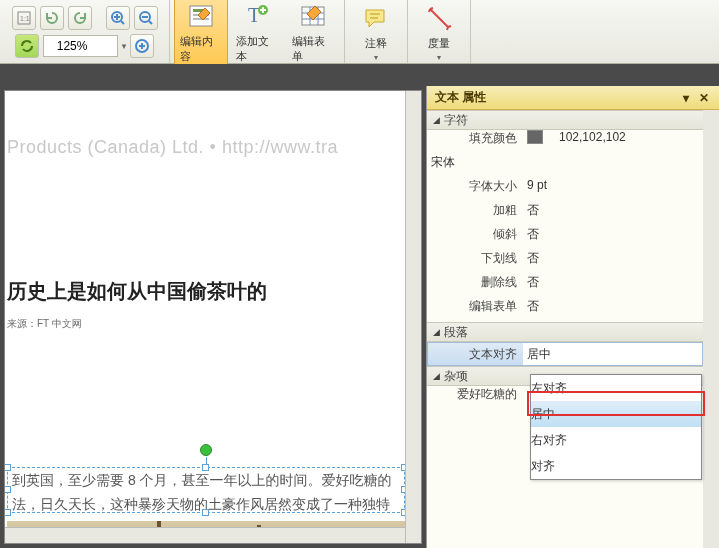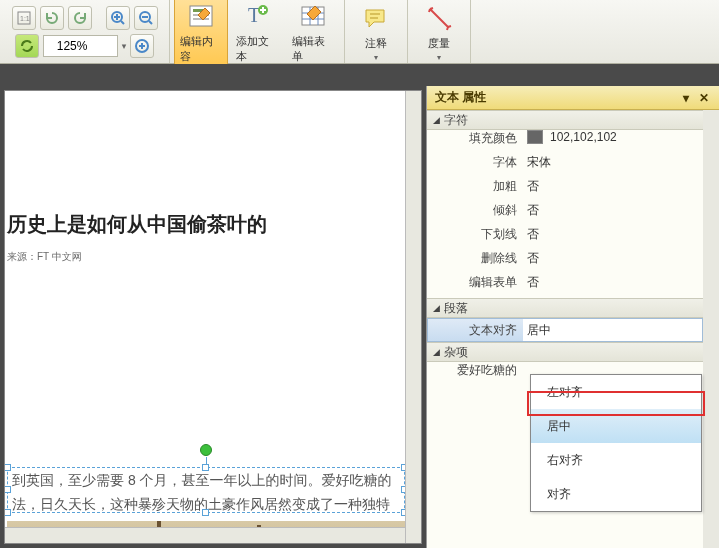--- a/index.html
+++ b/index.html
@@ -43,28 +43,28 @@
 
 .props { flex: 1; background: #fdfdf6; border-left: 1px solid #999; display:flex; flex-direction:column; position: relative; }
 .props-header { height: 24px; background: linear-gradient(#f6edb8,#f0db7a); border-bottom:1px solid #c9b050; display:flex; align-items:center; padding:0 8px; font-size:12px; color:#4a3b00; font-weight: bold; justify-content:space-between; }
 .props-header .controls { display:flex; gap:4px; }
 .props-header .ctrl { width:14px; height:14px; cursor:pointer; display:flex; align-items:center; justify-content:center; }
 .section-head { height: 20px; background: linear-gradient(#f0f0e8,#e4e4d8); border-top:1px solid #cacaba; border-bottom:1px solid #cacaba; display:flex; align-items:center; padding:0 6px; font-size:12px; color:#444; cursor:pointer; }
 .section-head .tri { margin-right:4px; font-size:9px; }
 .prop-rows { background:#fdfdf6; }
 .prop-row { display:flex; height:24px; align-items:flex-start; }
 .prop-label { width: 96px; text-align:right; padding-right:6px; color:#444; font-size:12px; }
-.prop-val { flex:1; padding-left:4px; color:#333; font-size:12px; display:flex; align-items:center; gap:7px; }
+.prop-val { flex:1; padding-left:4px; color:#333; font-size:12px; display:flex; align-items:center; gap:16px; }
 .color-swatch { width:16px; height:14px; background:#666666; border:1px solid #888; }
 .align-row .prop-label { background: linear-gradient(#dfeaf6,#c8dcf0); height:100%; display:flex; align-items:center; justify-content:flex-end; border:1px solid #a0bcd8; border-right:none; }
 .align-row .prop-val { border:1px solid #a0bcd8; border-left:none; height:100%; background:#fff; position:relative; }
 .align-row .dd-btn { position:absolute; right:0; top:0; width:16px; height:100%; border-left:1px solid #a0bcd8; background:linear-gradient(#f4f4f0,#e0e0d4); display:flex; align-items:center; justify-content:center; cursor:pointer; }
 .dropdown { position:absolute; left:530px; top:374px; width:172px; background:#fff; border:1px solid #888; z-index:10; box-shadow: 1px 1px 3px rgba(0,0,0,0.2); }
 .dropdown-highlight { position:absolute; left:527px; top:391px; width:178px; height:25px; border:2px solid #e03030; z-index:11; pointer-events:none; }
-.dd-item { height:34px; padding:0 16px; display:flex; align-items:center; font-size:12px; color:#333; cursor:pointer; }
+.dd-item { height:26px; padding:0 0; display:flex; align-items:center; font-size:12px; color:#333; cursor:pointer; }
 .dd-item.sel { background: linear-gradient(#dfeef9,#bfe0f4); }
 .props-vscroll { position:absolute; right:0; top:24px; bottom:0; width:16px; background:#e8e8e0; }
 </style>
 </head>
 <body>
 
 <div class="toolbar">
   <div class="tb-group tb-zoom">
     <div class="tb-zoom-row1">
       <div class="tb-icon">
@@ -179,20 +179,21 @@
 
 <div class="darkstrip"></div>
 
 <div class="main">
 
   <div class="docwrap">
     <div class="close-x"><svg viewBox="0 0 14 14">
           <path d="M2 2l10 10M12 2L2 12" stroke="#ddd" stroke-width="2"></path>
         </svg></div>
     <div class="docpage">
+      <div class="doc-watermark">Products (Canada) Ltd. • http://www.tra</div>
       <div class="doc-title">历史上是如何从中国偷茶叶的</div>
       <div class="doc-source">来源：FT 中文网</div>
 
       <div class="sel-box">
         <div class="sel-rot"></div>
         <div class="sel-handle" style="left:-4px; top:-4px"></div>
         <div class="sel-handle" style="left:50%; top:-4px; margin-left:-4px"></div>
         <div class="sel-handle" style="right:-4px; top:-4px"></div>
         <div class="sel-handle" style="left:-4px; top:50%; margin-top:-4px"></div>
         <div class="sel-handle" style="right:-4px; top:50%; margin-top:-4px"></div>
@@ -233,22 +234,25 @@
       </div>
     <div class="prop-rows">
       <div class="prop-row">
         <div class="prop-label">填充颜色</div>
         <div class="prop-val">
             <div class="color-swatch"></div>
             <span>102,102,102</span>
           </div>
       </div>
       <div class="prop-row">
-          <div class="prop-label">字体</div>
           <div class="prop-val">宋体</div>
+        </div>
+      <div class="prop-row">
+          <div class="prop-label">字体大小</div>
+          <div class="prop-val">9 pt</div>
         </div>
       <div class="prop-row">
           <div class="prop-label">加粗</div>
           <div class="prop-val">否</div>
         </div>
       <div class="prop-row">
           <div class="prop-label">倾斜</div>
           <div class="prop-val">否</div>
         </div>
       <div class="prop-row">

